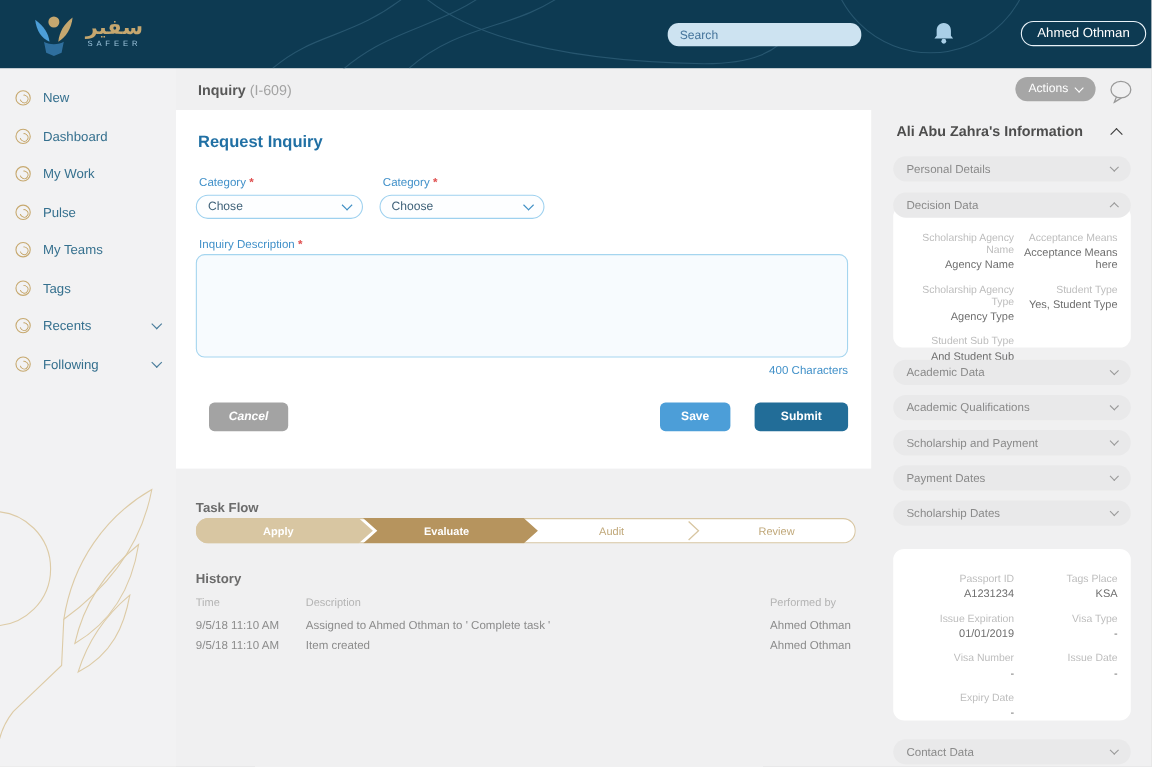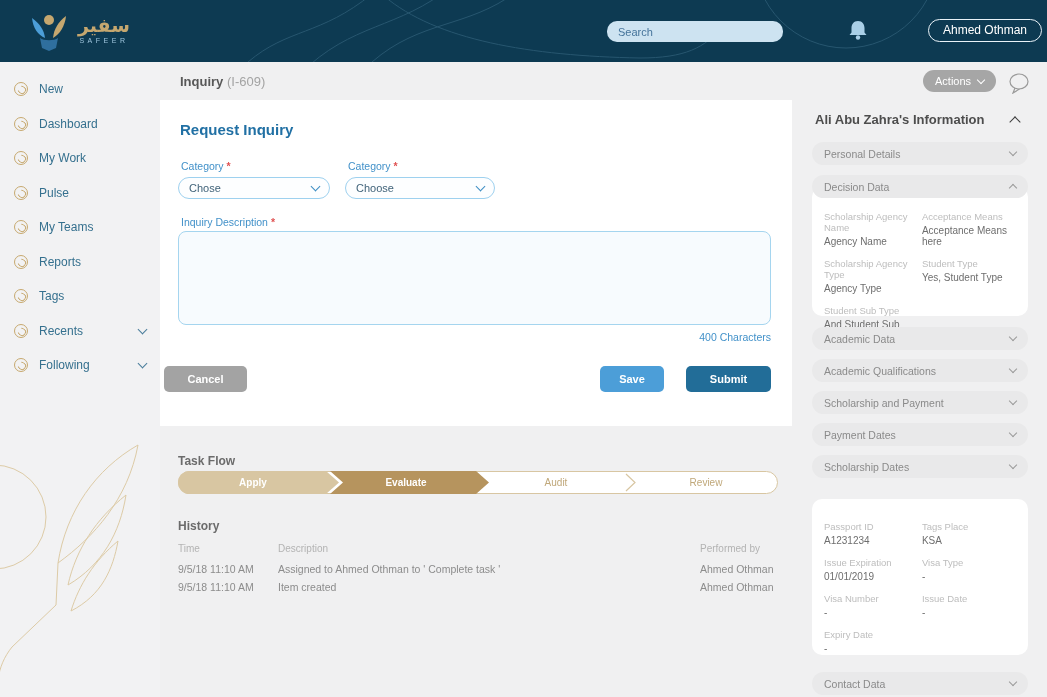--- a/index.html
+++ b/index.html
@@ -52,21 +52,21 @@
   .select { position: absolute; height: 22px; border: 1px solid #9ed1ef; border-radius: 11px; background: #fdfeff;
     display: flex; align-items: center; justify-content: space-between; padding: 0 10px; font-size: 11px;
     color: #41637a; cursor: pointer; }
   .select .chev { border-color: #3e8ec4; }
   .desc-area { position: absolute; left: 178px; top: 231px; width: 593px; height: 94px; border: 1px solid #a5d5ef;
     border-radius: 8px; background: #f7fbfe; resize: none; outline: none; padding: 8px;
     font-family: "Liberation Sans", sans-serif; font-size: 11px; color: #41637a; }
   .char-count { position: absolute; left: 571px; top: 331px; width: 200px; text-align: right; font-size: 10.5px; color: #4291c9; }
   .btn { position: absolute; top: 366px; height: 26px; border: none; border-radius: 5px; color: #fff;
     font-size: 11px; font-weight: bold; cursor: pointer; font-family: "Liberation Sans", sans-serif; }
-  .btn-cancel { left: 164px; width: 83px; background: #a3a3a3; }
+  .btn-cancel { left: 190px; width: 72px; background: #a3a3a3; font-style: italic; }
   .btn-save { left: 600px; width: 64px; background: #4c9ed8; }
   .btn-submit { left: 686px; width: 85px; background: #226d98; }
 
   
   .tf-title { position: absolute; left: 178px; top: 454px; font-size: 12px; font-weight: bold; color: #6b6b6b; }
   .tf-bar { position: absolute; left: 178px; top: 471px; }
   .hist-title { position: absolute; left: 178px; top: 519px; font-size: 12px; font-weight: bold; color: #6b6b6b; }
   .hist-head { position: absolute; font-size: 10px; color: #b3b3b3; }
   .hist-cell { position: absolute; font-size: 10.5px; color: #8c8c8c; }
 
@@ -74,21 +74,21 @@
   .panel-title { position: absolute; left: 815px; top: 112px; font-size: 13px; font-weight: bold; color: #4d4d4d; }
   .panel-title-chev { position: absolute; left: 1011px; top: 118px; width: 8px; height: 8px;
     border-right: 1.5px solid #3c3c3c; border-bottom: 1.5px solid #3c3c3c; transform: rotate(-135deg); cursor: pointer; }
   .acc-pill { position: absolute; left: 812px; width: 216px; height: 23px; background: #e9e9ea; border-radius: 12px;
     display: flex; align-items: center; justify-content: space-between; padding: 0 12px; cursor: pointer; z-index: 3; }
   .acc-label { font-size: 10.5px; color: #8a8a8a; }
   .acc-pill .chev { border-color: #9a9a9a; width: 6px; height: 6px; }
   .chev-up { transform: rotate(-135deg) !important; margin-top: 3px !important; }
   .acc-card { position: absolute; left: 812px; width: 216px; background: #fff; border-radius: 10px; z-index: 2; }
   .acc-grid { display: grid; grid-template-columns: 51% 49%; }
-  .fpair { margin-bottom: 11px; }
+  .fpair { margin-bottom: 11px; text-align: right; }
   .flabel { font-size: 9.5px; color: #bdbdbd; margin-bottom: 3px; }
   .fvalue { font-size: 10px; color: #6e6e6e; }
 </style>
 </head>
 <body>
 
 <div class="app">
 
   <header class="navbar">
     <svg class="nav-decor" width="1047" height="62" viewBox="0 0 1047 62">
@@ -148,24 +148,20 @@
       <div class="side-item">
         <span class="side-icon"></span>
         <span class="side-label">Pulse</span>
       </div>
       <div class="side-item">
         <span class="side-icon"></span>
         <span class="side-label">My Teams</span>
       </div>
       <div class="side-item">
         <span class="side-icon"></span>
-        <span class="side-label">Reports</span>
-      </div>
-      <div class="side-item">
-        <span class="side-icon"></span>
         <span class="side-label">Tags</span>
       </div>
       <div class="side-item">
         <span class="side-icon"></span>
         <span class="side-label">Recents</span>
         <span class="chev"></span>
       </div>
       <div class="side-item">
         <span class="side-icon"></span>
         <span class="side-label">Following</span>

